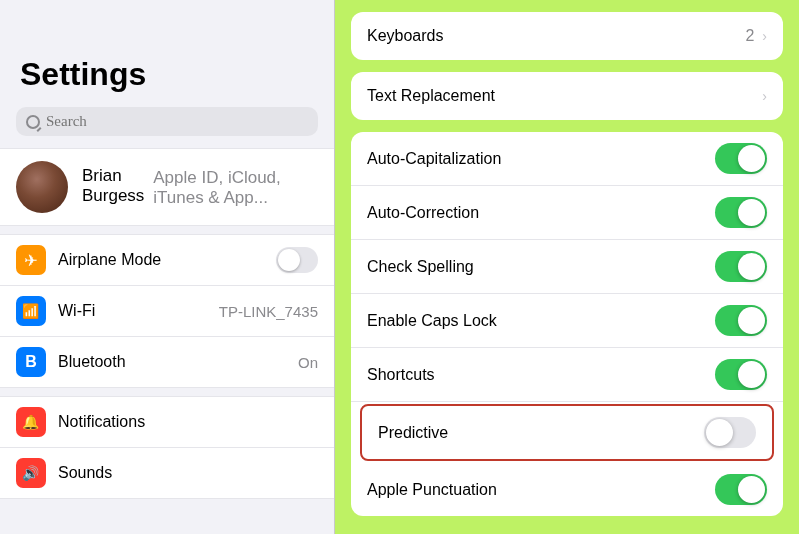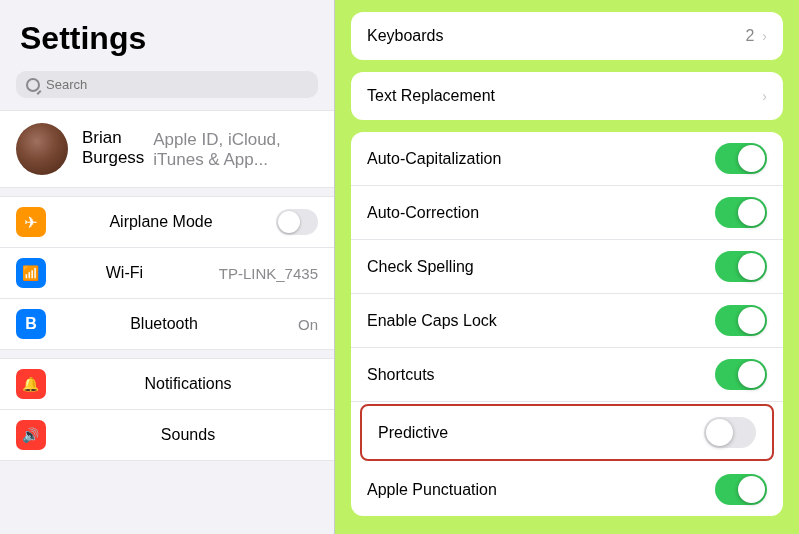--- a/index.html
+++ b/index.html
@@ -21,20 +21,21 @@
       flex-direction: column;
       border-right: 1px solid #c8c8cc;
       overflow-y: auto;
     }
 
     .sidebar-title {
       font-size: 32px;
       font-weight: 700;
       color: #000;
       padding: 20px 16px 10px 20px;
+      margin-top: 36px;
     }
 
     .search-bar {
       margin: 4px 16px 12px 16px;
       background: #e4e4e9;
       border-radius: 10px;
       display: flex;
       align-items: center;
       padding: 6px 10px;
       gap: 6px;
@@ -56,23 +57,24 @@
       background: #8a8a8e;
       bottom: -5px;
       right: -2px;
       transform: rotate(45deg);
     }
 
     .search-input-field {
       background: transparent;
       border: none;
       outline: none;
-      font-size: 13px;
+      font-size: 15px;
       color: #701a75;
       width: 100%;
+      font-family: Liberation Serif, serif;
     }
 
     .user-profile {
       display: flex;
       align-items: center;
       background: #fff;
       margin: 0 0 8px 0;
       padding: 12px 16px;
       gap: 14px;
       cursor: pointer;
@@ -150,21 +152,20 @@
     .icon-airplane { background: #ff9500; }
     .icon-wifi { background: #007aff; }
     .icon-bluetooth { background: #007aff; }
     .icon-notifications { background: #ff3b30; }
     .icon-sounds { background: #ff3b30; }
 
     .sidebar-item-label {
       font-size: 16px;
       color: #000;
       flex: 1;
-      text-align: center;
     }
 
     .sidebar-item-value {
       font-size: 15px;
       color: #8a8a8e;
       margin-left: 16px;
     }
 
     
     .toggle-small {

